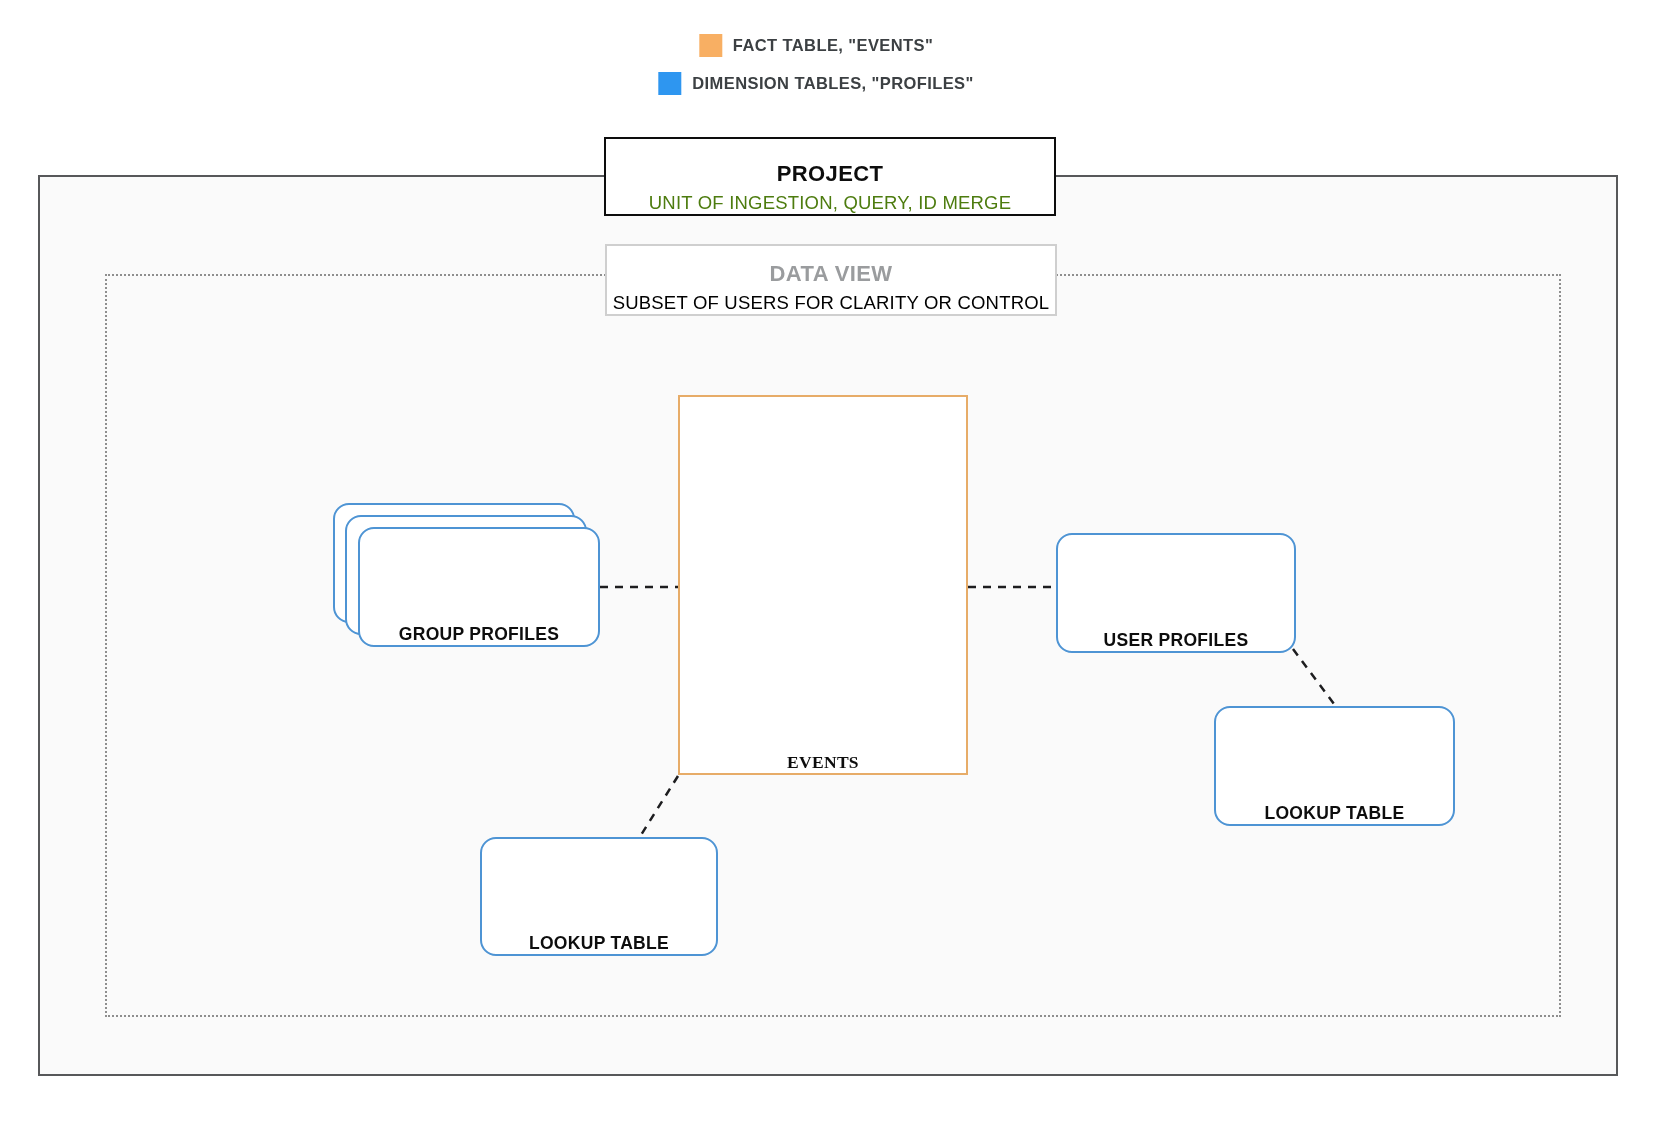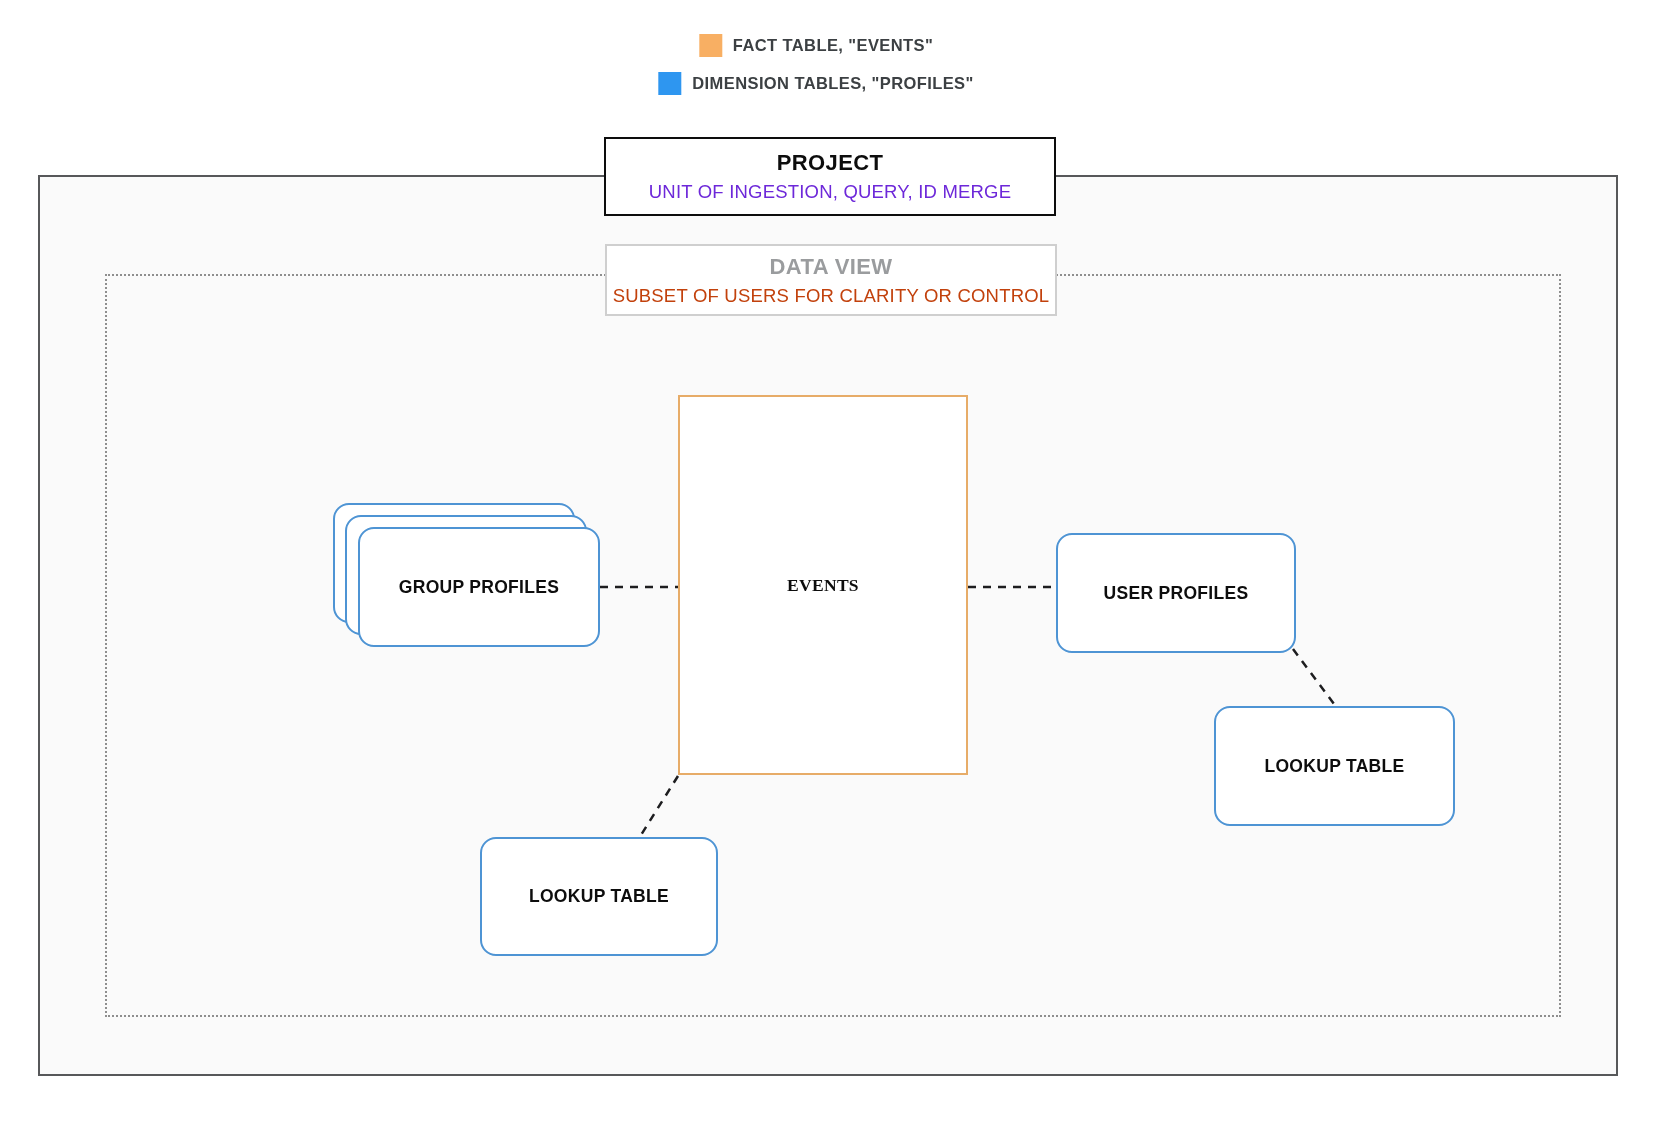--- a/index.html
+++ b/index.html
@@ -61,77 +61,77 @@
     border: 2px dotted #8e8e8e;
     z-index: 1;
   }
 
   
   .header-box {
     position: absolute;
     display: flex;
     flex-direction: column;
     align-items: center;
-    justify-content: center;
+    justify-content: flex-end;
     gap: 5px;
     background: #ffffff;
     text-align: center;
     z-index: 4;
   }
   .project-box {
     left: 604px; top: 137px;
     width: 452px; height: 79px;
     border: 2.5px solid #0d0d0d;
   }
   .project-box .hb-title {
     font-size: 22px;
     font-weight: bold;
     color: #0d0d0d;
     letter-spacing: 0.4px;
   }
   .project-box .hb-subtitle {
     font-size: 18.5px;
-    color: #6d28d9;
+    color: #4d7c0f;
     letter-spacing: 0.2px;
   }
   .dataview-box {
     left: 605px; top: 244px;
     width: 452px; height: 72px;
     border: 2px solid #cfcfcf;
   }
   .dataview-box .hb-title {
     font-size: 22px;
     font-weight: bold;
     color: #9a9c9e;
     letter-spacing: 0.4px;
   }
   .dataview-box .hb-subtitle {
     font-size: 18.5px;
-    color: #c2410c;
+    color: #000000;
     letter-spacing: 0.2px;
   }
 
   
   .connectors {
     position: absolute;
     left: 0; top: 0;
     width: 1664px; height: 1128px;
     z-index: 2;
   }
   .connectors line {
     stroke: #1d1d1f;
     stroke-width: 2.5;
     stroke-dasharray: 8 7;
   }
 
   
   .node {
     position: absolute;
     display: flex;
-    align-items: center;
+    align-items: flex-end;
     justify-content: center;
     background: #ffffff;
     z-index: 3;
   }
   .node-label {
     font-size: 17.5px;
     font-weight: bold;
     color: #0d0d0d;
     letter-spacing: 0.3px;
     text-align: center;

